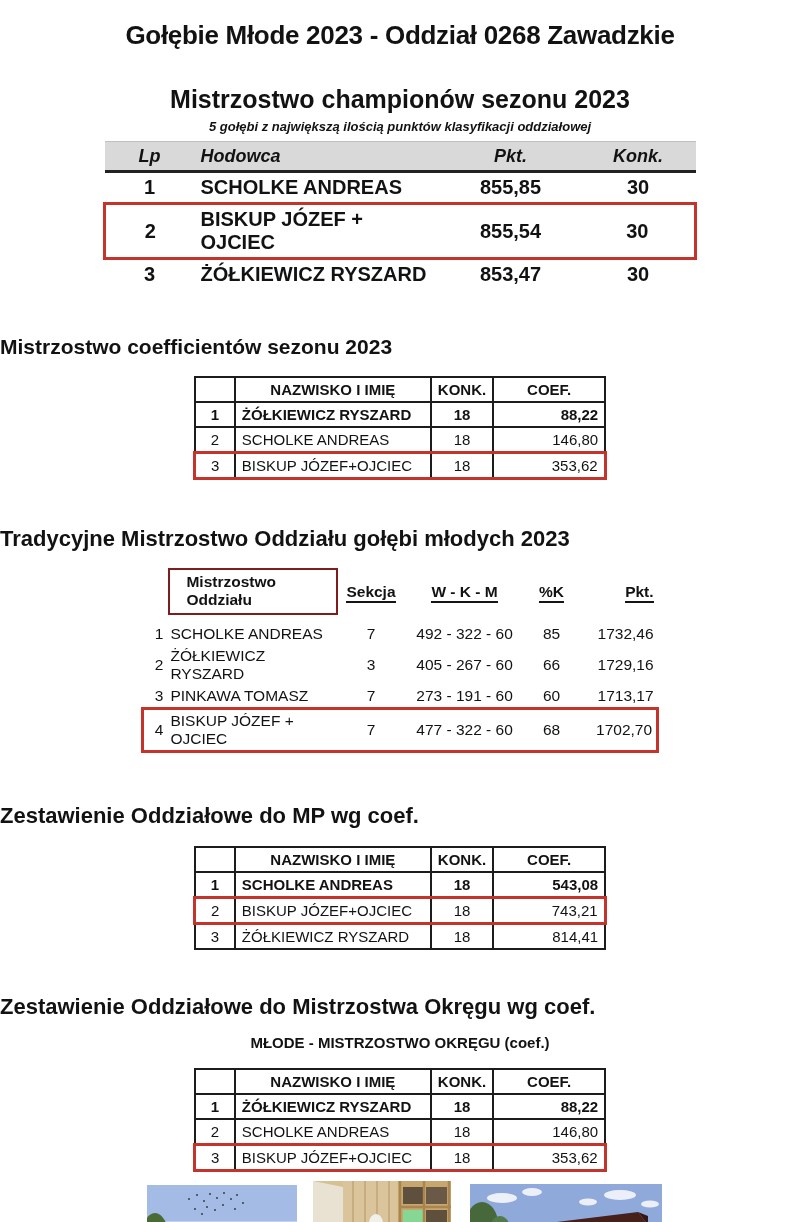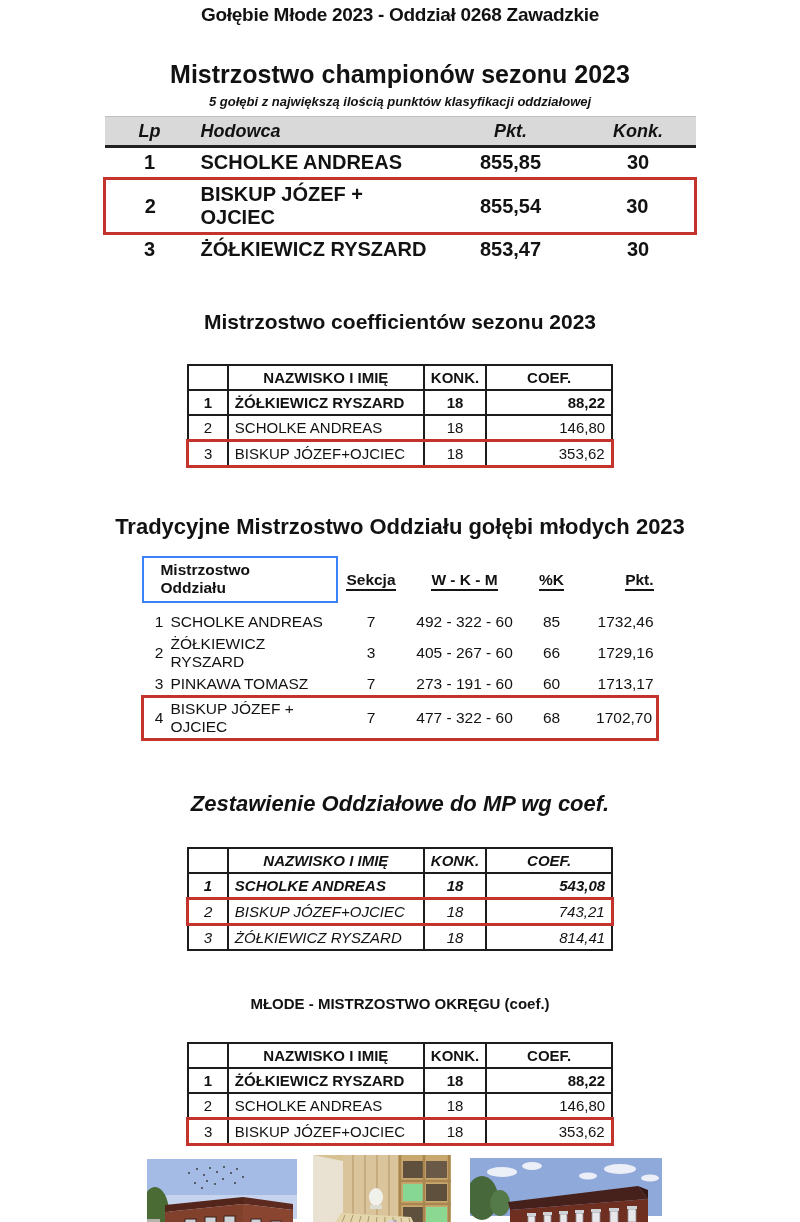--- a/index.html
+++ b/index.html
@@ -1,60 +1,60 @@
 <!DOCTYPE html>
 <html lang="pl" style="--red: #c5342c; --hdr: #d9d9d9; --bd: #1c1c1c;"><head>
 <meta charset="utf-8">
 <style>
   :root { --red:#c5342c; --hdr:#d9d9d9; --bd:#1c1c1c; }
   * { box-sizing:border-box; }
   html,body { width:800px; height:1222px; margin:0; overflow:hidden; }
   body { background:#fff; color:#121212; font-family:"Liberation Sans", sans-serif; }
 
-  .page-title { margin:4px 0 0; text-align:center; font-size:19px; font-weight:700; letter-spacing:-0.3px; }
+  .page-title { margin:20px 0 0; text-align:center; font-size:26px; font-weight:700; letter-spacing:-0.3px; }
 
   
   .s1 { width:594px; margin:34px auto 0; }
   .s1-title { margin:0; text-align:center; font-size:25px; font-weight:700; }
   .s1-sub { margin-top:5px; text-align:center; font-size:13px; font-weight:700; font-style:italic; }
   table.champ { width:100%; border-collapse:collapse; margin-top:7px; }
   .champ th { background:var(--hdr); border-top:1px solid #c0c0c0; border-bottom:3px solid #222;
               font-size:18px; font-weight:700; padding:4px 0 3px; text-align:center;font-style:italic; }
   .champ th.c-name { text-align:left; padding-left:6px; }
   .champ td { font-size:20px; font-weight:700; padding:3px 0; }
   .champ .c-lp   { width:90px;  text-align:center; }
   .champ .c-name { text-align:left; padding-left:6px; }
   .champ .c-pkt  { width:140px; text-align:center; }
   .champ .c-konk { width:115px; text-align:center; }
   tr.hl { border:3px solid var(--red); }
 
   
-  .sec-title { margin:0; text-align:center; font-size:21px; font-weight:700; }
+  .sec-title { margin:0; font-size:21px; font-weight:700; }
   .sec-title.wide { font-size:22px; }
   .sub2 { margin-top:14px; text-align:center; font-size:15px; font-weight:700; }
 
   
-  table.coef { border-collapse:collapse; margin:30px auto 0; }
+  table.coef { border-collapse:collapse; margin:17px auto 0; }
   .coef th, .coef td { border:2px solid var(--bd); font-size:15px; padding:3px 6px; }
   .coef th { font-weight:700; text-align:center; }
   .coef td.k-lp   { width:40px;  text-align:center; }
   .coef th.k-name, .coef td.k-name { width:196px; text-align:center; }
   .coef td.k-name { text-align:left; }
   .coef .k-konk { width:58px;  text-align:center; }
-  .coef .k-coef { width:126px;border-radius:10px; }
+  .coef .k-coef { width:112px;border-radius:10px; }
   .coef td.k-coef { text-align:right; }
   .coef tr.b td { font-weight:700; }
 
   
-  .s2 { margin-top:46px; } .s3 { margin-top:46px; } .s4 { margin-top:50px;font-style:italic; } .s5 { margin-top:44px; }
+  .s2 { margin-top:46px; } .s3 { margin-top:46px; } .s4 { margin-top:50px; } .s5 { margin-top:44px; }
   table.trad { border-collapse:collapse; margin:14px auto 0; font-size:15.5px; }
   .trad th { font-weight:700; padding:2px 4px 8px; text-align:center; }
   .trad th.left { text-align:left; padding-left:0; }
   .trad td { padding:2px 4px; font-size:15.5px; }
-  .boxed { display:inline-block; border:2px solid #3b82f6; padding:3px 24px 4px 16px; font-weight:700; }
+  .boxed { display:inline-block; border:2px solid #7f1d1d; padding:3px 24px 4px 16px; font-weight:700;margin-left:26px; }
   .u { border-bottom:2px solid #151515; padding-bottom:1px; }
   .trad .t-lp  { width:24px;  text-align:right; padding-right:3px; }
   .trad .t-name{ width:176px; text-align:left; }
   .trad .t-sek { width:56px;  text-align:center; }
   .trad .t-wkm { width:130px; text-align:center; }
   .trad .t-pct { width:44px;  text-align:center; }
   .trad .t-pkt { width:84px;  text-align:right; }
 
   
   .photos { display:flex; align-items:flex-start; margin:9px 0 0 147px; }
@@ -218,20 +218,21 @@
           <td class="k-lp">3</td>
           <td class="k-name">ŻÓŁKIEWICZ RYSZARD</td>
           <td class="k-konk">18</td>
           <td class="k-coef">814,41</td>
         </tr>
       </tbody>
     </table>
   </section>
 
   <section class="s5">
+    <h2 class="sec-title wide">Zestawienie Oddziałowe do Mistrzostwa Okręgu wg coef.</h2>
     <div class="sub2">MŁODE - MISTRZOSTWO OKRĘGU (coef.)</div>
     <table class="coef">
       <thead>
         <tr>
           <th class="k-lp"></th>
           <th class="k-name">NAZWISKO I IMIĘ</th>
           <th class="k-konk">KONK.</th>
           <th class="k-coef">COEF.</th>
         </tr>
       </thead>

